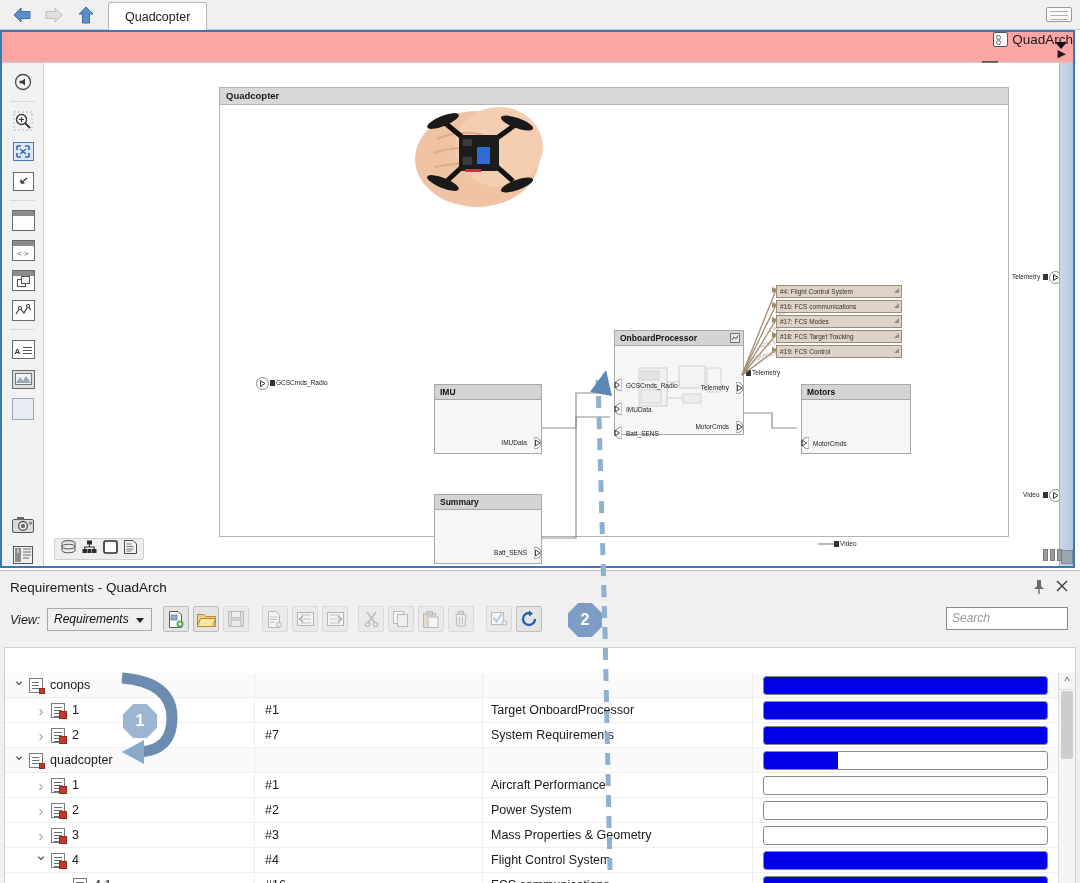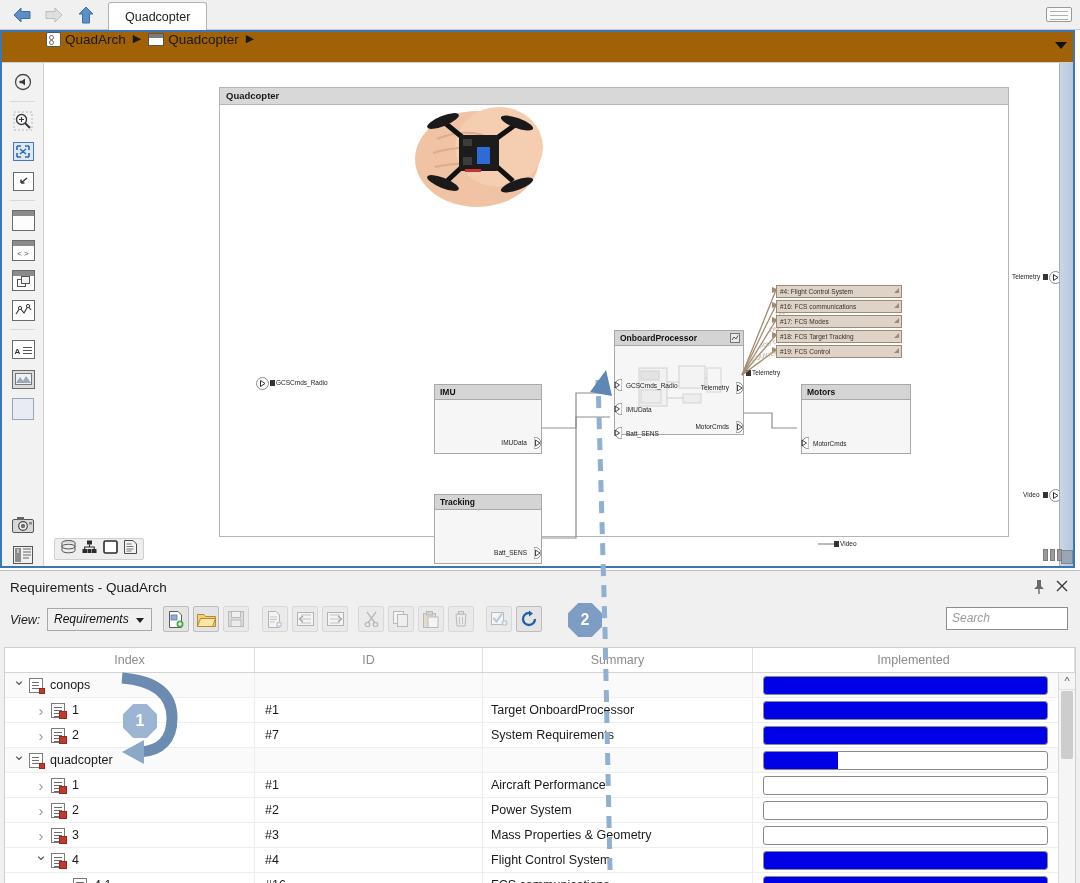--- a/index.html
+++ b/index.html
@@ -40,22 +40,22 @@
 
   
   .editor-frame {
     position: absolute; left: 0; top: 30px; width: 1075px; height: 538px;
     border: 2px solid #3a76b8;
     background: #ffffff;
   }
   
   .breadcrumb-bar {
     position: absolute; left: 0; top: 0; right: 0; height: 31px;
-    background: #a16207; border-bottom: 1px solid #cfcfcf;
-    display: flex; align-items: flex-start; padding-left: 44px;
+    background: #fca5a5; border-bottom: 1px solid #cfcfcf;
+    display: flex; align-items: flex-end; padding-left: 44px; flex-direction: column;
   }
   .bc-item { display: flex; align-items: center; font-size: 13.5px; color: #1a1a1a; }
   .bc-sep { margin: 0 7px; font-size: 11px; color: #1a1a1a; }
   .bc-ico-arch {
     width: 15px; height: 15px; margin-right: 4px;
     border: 1.3px solid #555; border-radius: 2px; background: #fff;
     position: relative;
   }
   .bc-ico-arch::before, .bc-ico-arch::after {
     content:""; position:absolute; width:3px; height:3px; border:1px solid #666; border-radius:50%;
@@ -474,21 +474,21 @@
           <div class="blk-body">
             <span class="port-lbl" style="right:14px;top:39px;">IMUData</span>
             <svg style="position:absolute;right:-7px;top:37px;" width="14" height="12" viewBox="0 0 14 12">
               <path d="M0 0 A7 6 0 0 1 0 12 Z" fill="#fff" stroke="#8a8a8a"></path>
                 <path d="M1.5 3 L6 6 L1.5 9 Z" fill="none" stroke="#333" stroke-width="0.9"></path>
             </svg>
           </div>
         </div>
 
         <div class="blk" style="left:390px;top:431px;width:108px;height:70px;">
-          <div class="blk-hdr">Tracking</div>
+          <div class="blk-hdr">Summary</div>
           <div class="blk-body">
             <span class="port-lbl" style="right:14px;top:39px;">Batt_SENS</span>
             <svg style="position:absolute;right:-7px;top:37px;" width="14" height="12" viewBox="0 0 14 12">
               <path d="M0 0 A7 6 0 0 1 0 12 Z" fill="#fff" stroke="#8a8a8a"></path>
                 <path d="M1.5 3 L6 6 L1.5 9 Z" fill="none" stroke="#333" stroke-width="0.9"></path>
             </svg>
           </div>
         </div>
 
         <div class="blk" style="left:570px;top:267px;width:130px;height:105px;">
@@ -747,26 +747,20 @@
         <svg width="18" height="18" viewBox="0 0 18 18">
             <path d="M15 9 A6 6 0 1 1 9 3" stroke="#1f5fa8" stroke-width="2.3" fill="none"></path>
             <path d="M9 0.5 L13 3.5 L9 6.5 Z" fill="#1f5fa8"></path>
           </svg>
       </div>
 
       <div class="search-box">Search</div>
     </div>
 
     <div class="tbl">
-      <div class="tbl-head">
-        <div class="th c-index">Index</div>
-        <div class="th c-id">ID</div>
-        <div class="th c-summary">Summary</div>
-        <div class="th c-impl">Implemented</div>
-      </div>
 
       <div class="tbl-body" id="rows-host">
           <div class="tr grp">
             <div class="td c-index" style="padding-left: 4px;">
               <span class="twisty open"></span>
               <span class="row-ico-file" style="position: relative;">
                 <i style="top:3px"></i>
                 <i style="top:6px"></i>
                 <i style="top:9px"></i>
                 <span style="position: absolute; right: -3px; bottom: -2px; width: 6px; height: 6px; background: rgb(192, 57, 43); border: 1px solid rgb(142, 43, 32);"></span>

